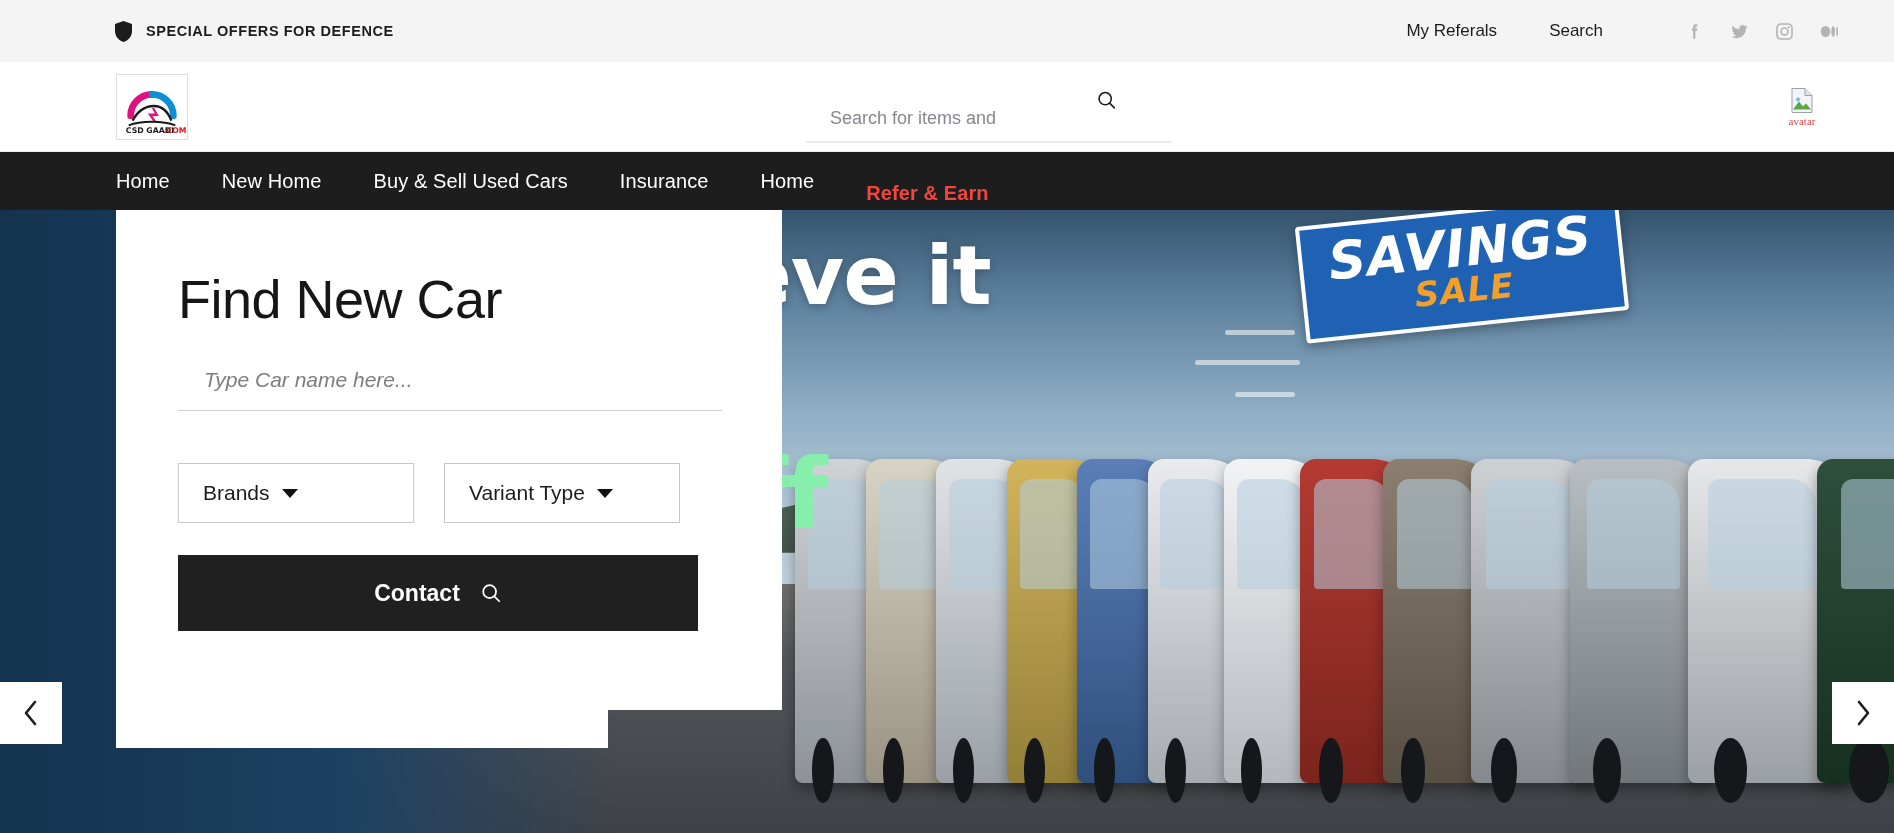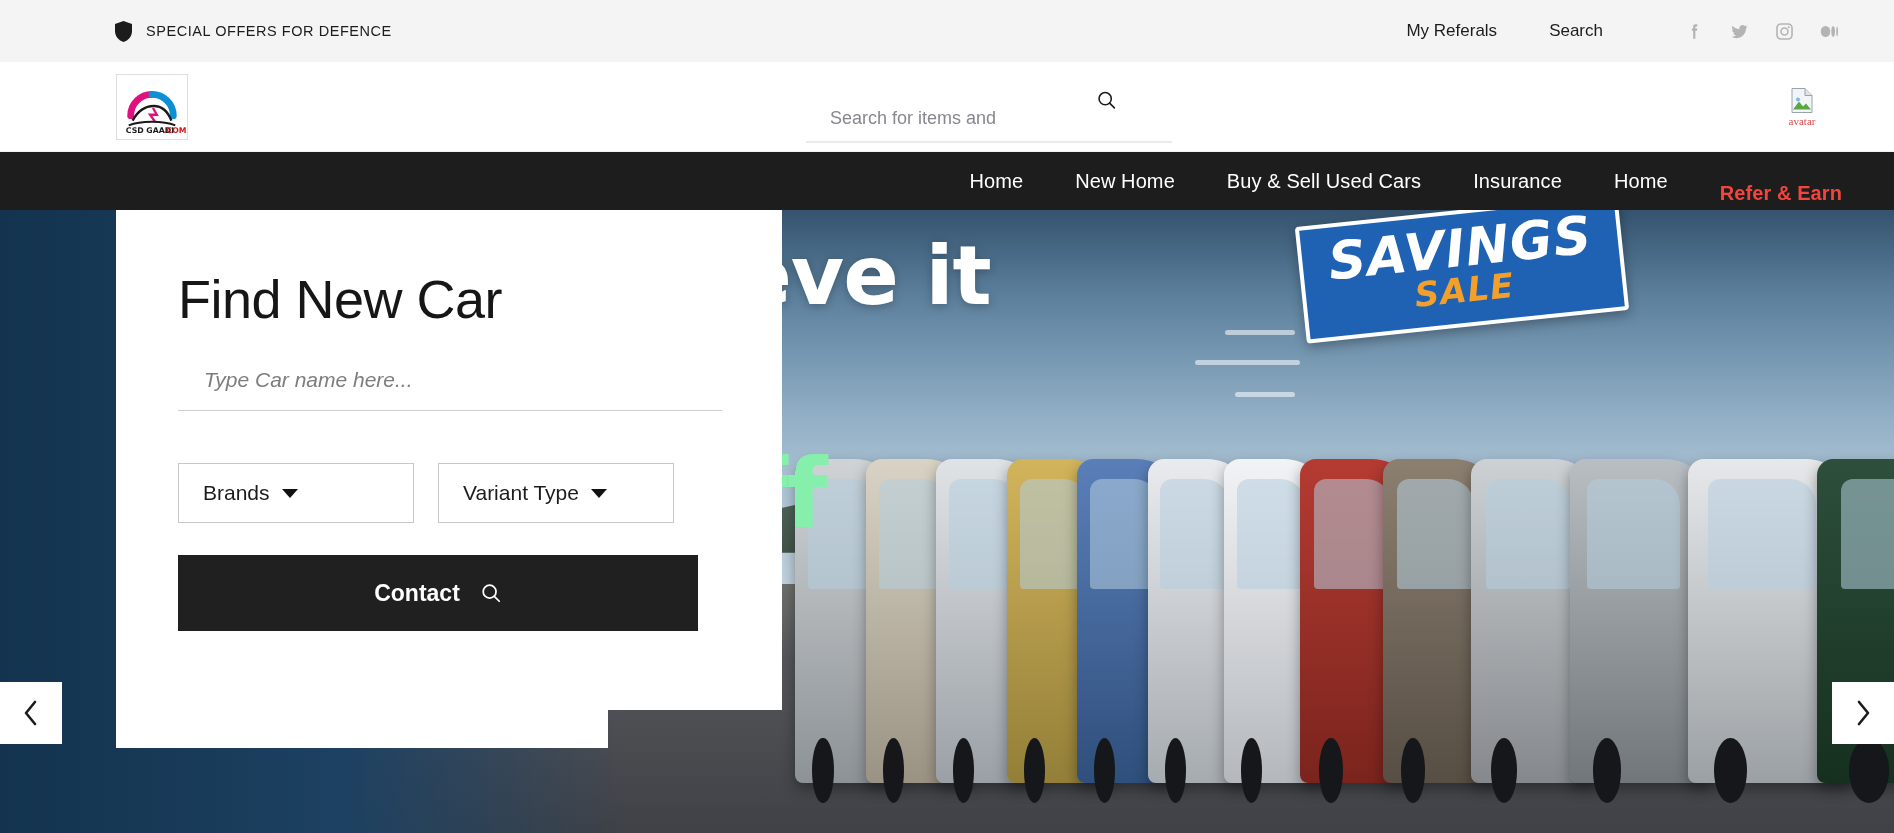--- a/index.html
+++ b/index.html
@@ -25,21 +25,21 @@
     display: flex;
     align-items: center;
     margin-left: 115px;
     gap: 14px;
   }
   .shield-icon { width: 17px; height: 21px; display: block; }
   .topbar-tagline {
     font-size: 14.5px;
     letter-spacing: 0.55px;
     color: #1c1c1c;
-    font-weight: 400;
+    font-weight: 700;
     white-space: nowrap;
   }
   .topbar-right {
     position: absolute;
     right: 0;
     top: 0;
     height: 100%;
     display: flex;
     align-items: center;
     text-align: center;
@@ -140,21 +140,20 @@
     font-family: "Liberation Serif", serif;
   }
 
   
   .mainnav {
     height: 58px;
     background: #1d1d1d;
     display: flex;
     align-items: center;
     padding-left: 116px;
-    justify-content: flex-end;
   }
   .nav-item {
     font-size: 20px;
     color: #ffffff;
     text-decoration: none;
     margin-right: 52px;
     white-space: nowrap;
     cursor: pointer;
     letter-spacing: 0.1px;
   }
@@ -336,21 +335,21 @@
     font-family: "Liberation Sans", sans-serif;
     padding: 0 0 18px 26px;
     background: transparent;
     display: block;
     font-style: italic;
   }
   .car-name-field::placeholder { color: #7d7d7d; opacity: 1; }
 
   .select-row {
     display: flex;
-    gap: 24px;
+    gap: 30px;
     margin-top: 52px;
   }
   .fake-select {
     width: 236px;
     height: 60px;
     border: 1px solid #c9c9c9;
     background: #fff;
     display: flex;
     align-items: center;
     padding-left: 24px;

